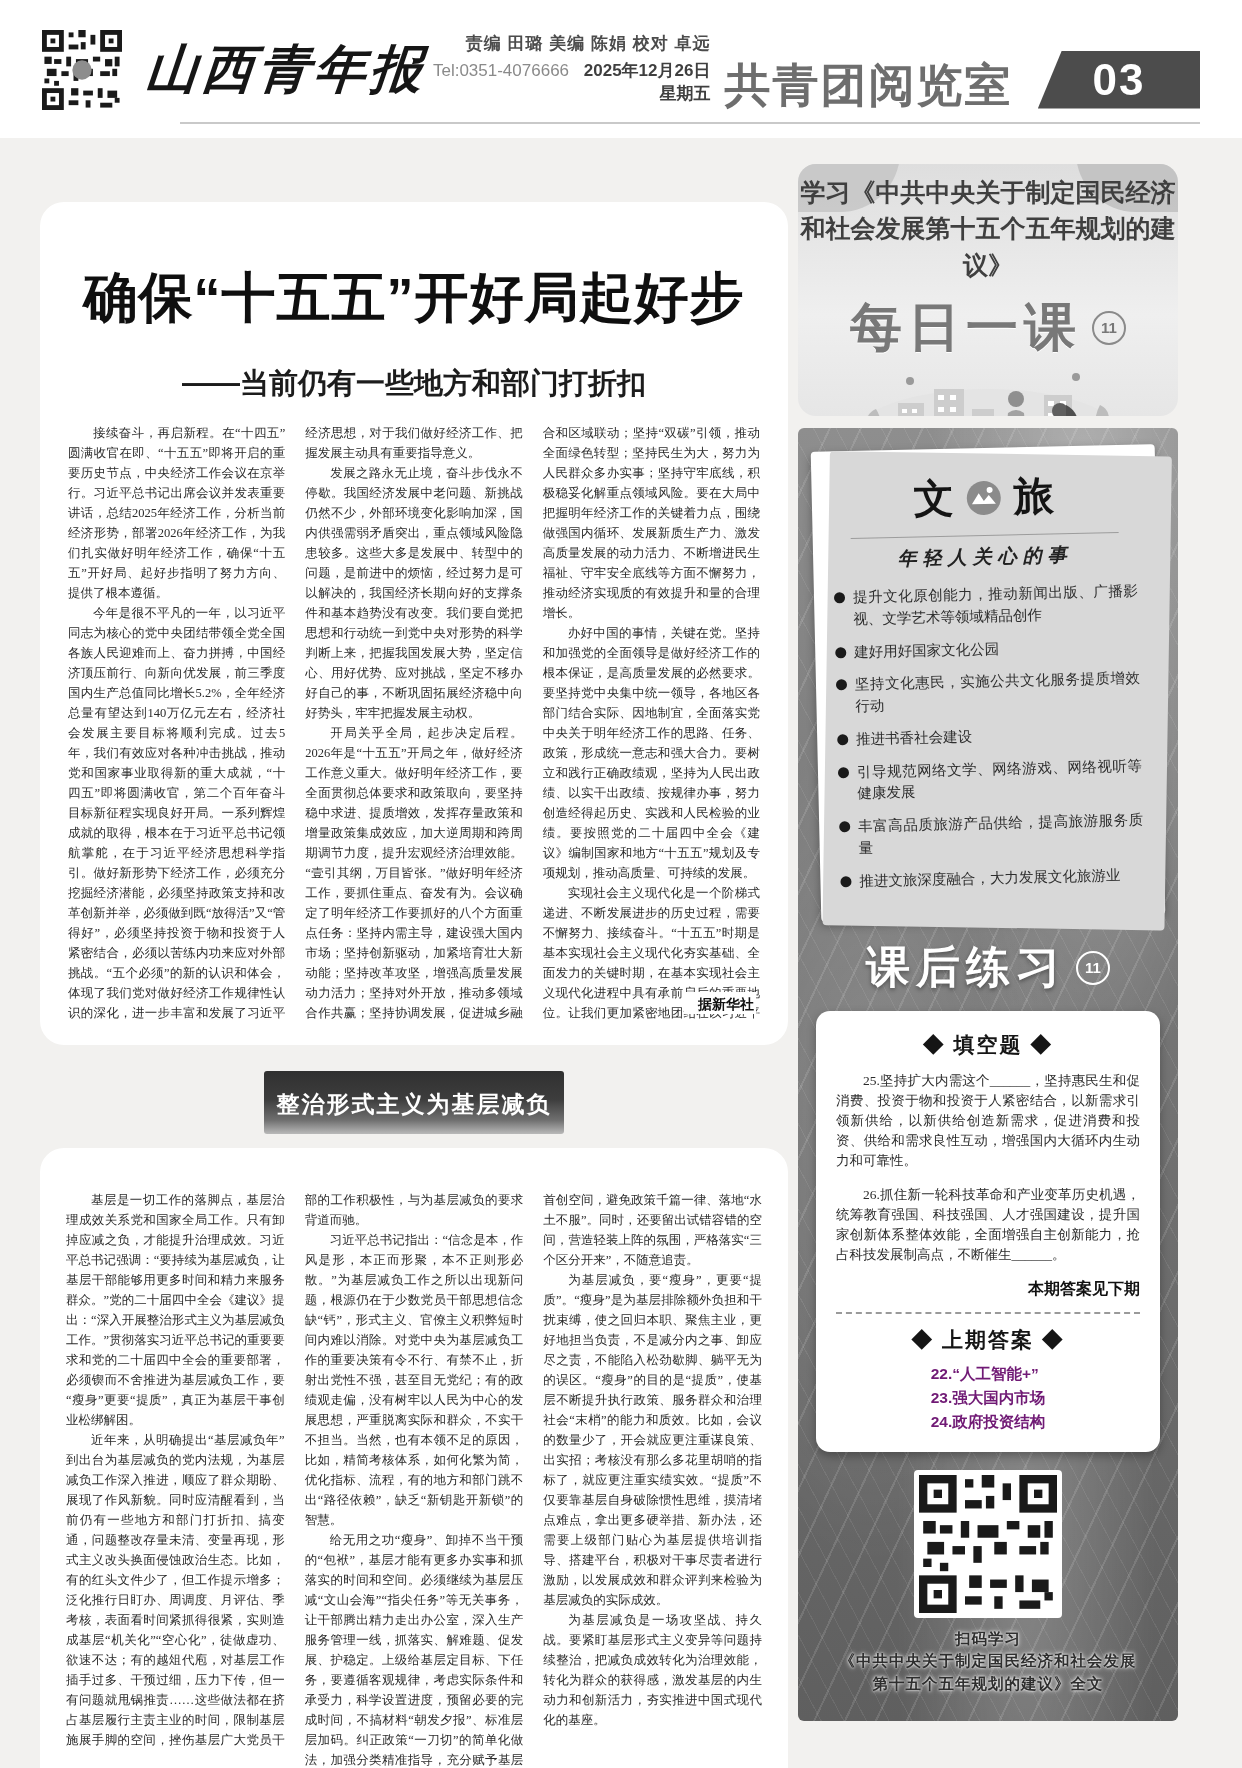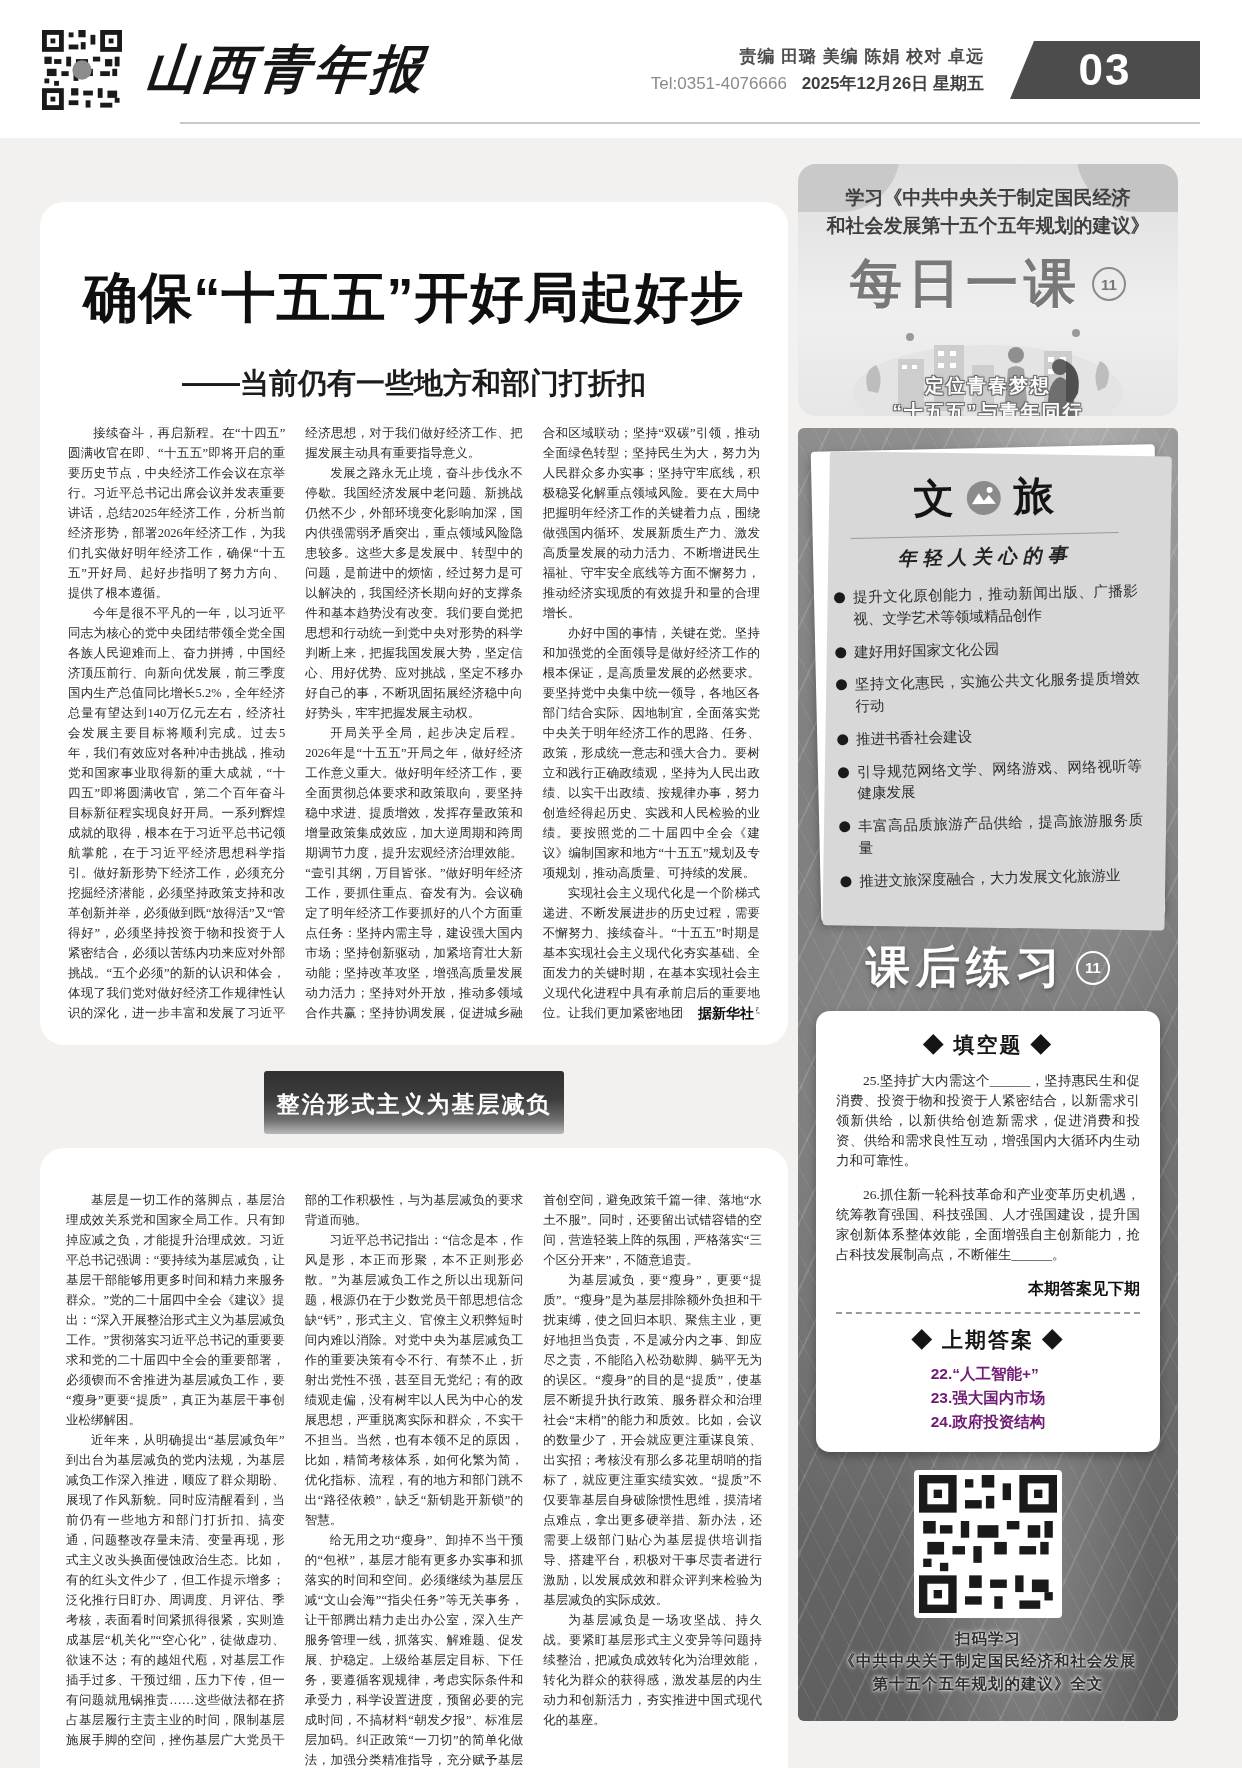--- a/index.html
+++ b/index.html
@@ -28,38 +28,38 @@
   .left-col{width:748px;flex:0 0 auto;padding-top:64px;}
   .card{background:#fff;border-radius:24px;}
   .a1{padding:30px 28px 22px 28px;}
   .a1-title{font-size:54px;font-weight:bold;color:#0f0f0f;text-align:center;letter-spacing:1px;line-height:1.1;}
   .a1-sub{font-size:29px;font-weight:bold;color:#1c1c1c;text-align:center;margin-top:12px;}
   .cols{position:relative;margin-top:18px;column-count:3;column-gap:20px;column-fill:auto;overflow:hidden;
     font-family:"Liberation Serif",serif;color:#2b2b2b;text-align:justify;}
   .cols1{height:600px;font-size:12.5px;line-height:20px;margin-top:19px;}
   .cols2{height:580px;font-size:12.5px;line-height:20px;}
   .cols p{margin:0;text-indent:2em;}
-  .byline{position:absolute;right:4px;bottom:0;background:#fff;padding:2px 2px 0 14px;
+  .byline{position:absolute;right:4px;bottom:9px;background:#fff;padding:2px 2px 0 14px;
     font-weight:bold;font-size:14px;color:#111;font-family:"Liberation Sans",sans-serif;}
 
   .tag-banner{margin:26px auto 14px auto;width:300px;text-align:center;color:#fff;font-weight:bold;
     font-size:23px;letter-spacing:2px;padding:18px 0 14px 0;border-radius:3px;
     background:linear-gradient(180deg,#303030 0%,#3d3d3d 45%,#6f6f6f 78%,#b9b9b9 100%);}
   .a2{padding:26px 26px 20px 26px;}
   .a2-title{font-size:44px;font-weight:bold;color:#0f0f0f;text-align:center;letter-spacing:1px;}
   .a2 .cols{margin-top:16px;}
 
   .sidebar{width:380px;flex:0 0 auto;padding-top:26px;}
   .lesson-card{position:relative;height:252px;border-radius:18px;overflow:hidden;
     background:linear-gradient(180deg,#dedede 0%,#efefef 60%,#e6e6e6 100%);text-align:center;}
   .lesson-card::before{content:"";position:absolute;left:-18px;top:-26px;width:120px;height:74px;
     background:#c3c3c3;border-radius:0 0 60px 0;opacity:.8;}
   .lesson-card::after{content:"";position:absolute;right:-18px;top:-26px;width:120px;height:74px;
     background:#bdbdbd;border-radius:0 0 0 60px;opacity:.8;}
-  .lesson-head{position:relative;z-index:1;margin-top:20px;font-size:19px;font-weight:bold;color:#3f3f3f;line-height:1.45;}
+  .lesson-head{position:relative;z-index:1;margin-top:10px;font-size:25px;font-weight:bold;color:#3f3f3f;line-height:1.45;}
   .lesson-title-row{position:relative;z-index:1;margin-top:10px;display:flex;justify-content:center;align-items:center;gap:10px;}
   .lesson-title{font-family:"Liberation Serif",serif;font-weight:bold;font-size:52px;color:#787878;
     letter-spacing:6px;text-shadow:0 1px 0 #fff;}
   .circ-num{display:inline-flex;align-items:center;justify-content:center;width:30px;height:30px;
     border:2px solid #8a8a8a;border-radius:50%;font-size:15px;font-weight:bold;color:#777;}
   .illus{position:relative;z-index:1;margin-top:2px;}
   .illus svg{display:block;margin:0 auto;}
   .illus-caption{position:relative;z-index:2;margin-top:-58px;font-weight:bold;font-size:19px;line-height:1.35;
     color:#fff;letter-spacing:2px;
     text-shadow:0 0 3px #6a6a6a,1px 1px 0 #6a6a6a,-1px 1px 0 #6a6a6a,1px -1px 0 #6a6a6a,-1px -1px 0 #6a6a6a;}
@@ -161,20 +161,21 @@
       </div>
       <div class="paper-name">山西青年报</div>
       <div class="head-right">
         <div class="edit-block">
           <div class="edit-line">责编 田璐  美编 陈娟  校对 卓远</div>
           <div class="tel-line">
             <span>Tel:0351-4076666</span>
             <b>2025年12月26日 星期五</b>
           </div>
         </div>
+        <div class="section-name">共青团阅览室</div>
         <div class="slash"></div>
         <div class="page-badge">03</div>
       </div>
     </div>
     <div class="head-rule"></div>
   </div>
 
   <div class="content">
 
     <div class="left-col">

